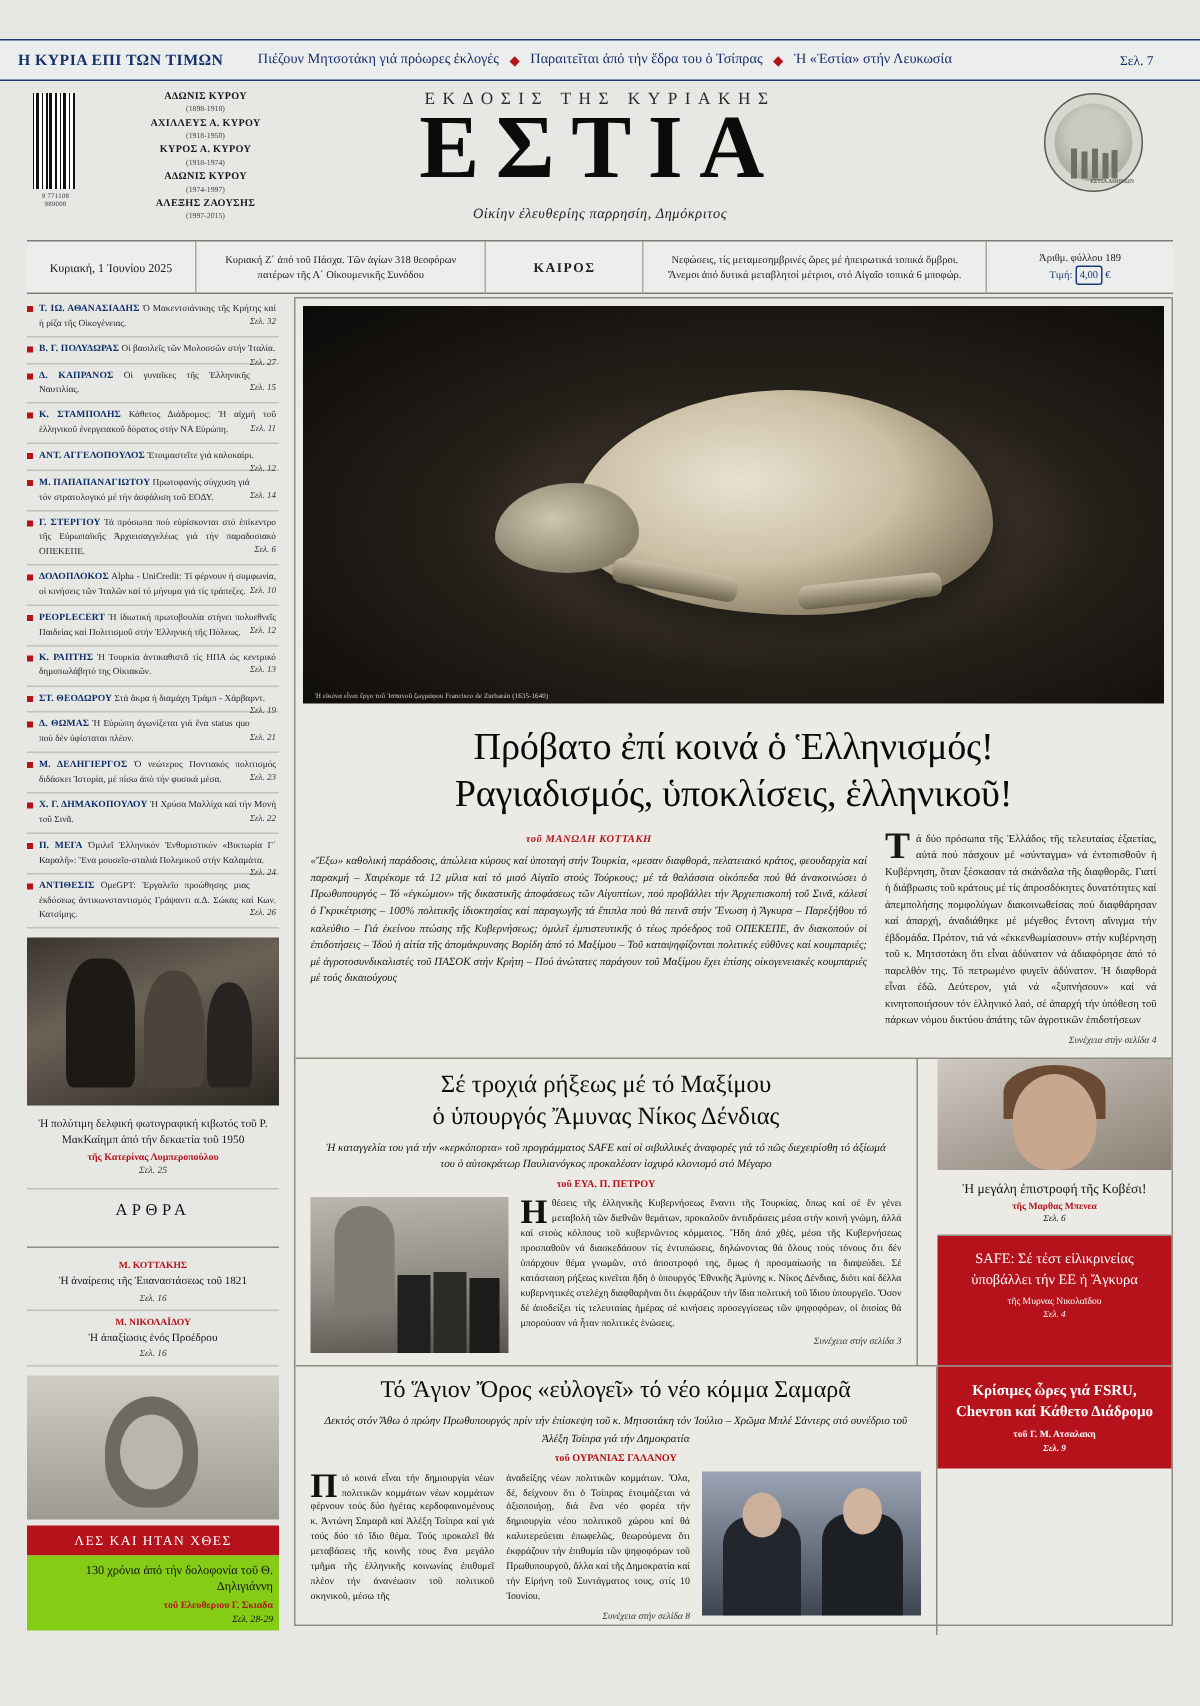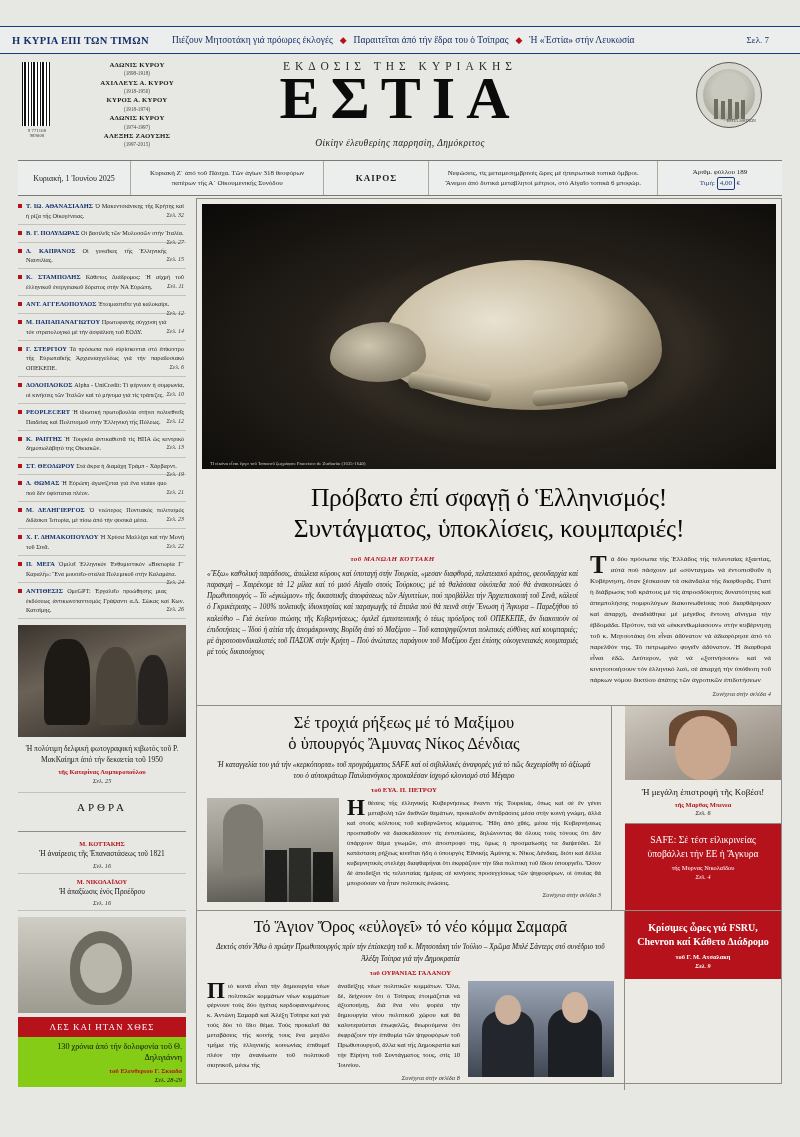--- a/index.html
+++ b/index.html
@@ -453,22 +453,22 @@
     <div class="hero">
       <div class="lamb">
         <div class="headl"></div>
         <div class="leg1"></div>
         <div class="leg2"></div>
       </div>
       <div class="hero-cap">Ἡ εἰκόνα εἶναι ἔργο τοῦ Ἱσπανοῦ ζωγράφου Francisco de Zurbarán (1635-1640)</div>
     </div>
 
     <div class="headline">
-      <div class="l1">Πρόβατο ἐπί σφαγῇ ὁ Ἑλληνισμός!</div>
-      <div class="l2">Συντάγματος, ὑποκλίσεις, κουμπαριές!</div>
+      <div class="l1">Πρόβατο ἐπί κοινά ὁ Ἑλληνισμός!</div>
+      <div class="l2">Ραγιαδισμός, ὑποκλίσεις, ἑλληνικοῦ!</div>
     </div>
 
     <div class="lede">
       <div class="c1">
         <div class="byline">τοῦ ΜΑΝΩΛΗ ΚΟΤΤΑΚΗ</div>
         <div>«Ἔξω» καθολική παράδοσις, ἀπώλεια κύρους καί ὑποταγή στήν Τουρκία, «μεσαν διαφθορά, πελατειακό κράτος, φεουδαρχία καί παρακμή – Χαιρέκομε τά 12 μίλια καί τό μισό Αἰγαῖο στούς Τούρκους; μέ τά θαλάσσια οἰκόπεδα πού θά ἀνακοινώσει ὁ Πρωθυπουργός – Τό «ἐγκώμιον» τῆς δικαστικῆς ἀποφάσεως τῶν Αἰγυπτίων, πού προβάλλει τήν Ἀρχιεπισκοπή τοῦ Σινᾶ, κάλεσί ὁ Γκρικέτρισης – 100% πολιτικῆς ἰδιοκτησίας καί παραγωγῆς τά ἔπιπλα πού θά πεινᾶ στήν Ἕνωση ἡ Ἄγκυρα – Παρεξήθου τό καλεύθιο – Γιά ἐκείνου πτώσης τῆς Κυβερνήσεως; ὁμιλεῖ ἐμπιστευτικῆς ὁ τέως πρόεδρος τοῦ ΟΠΕΚΕΠΕ, ἄν διακοπούν οἱ ἐπιδοτήσεις – Ἰδού ἡ αἰτία τῆς ἀπομάκρυνσης Βορίδη ἀπό τό Μαξίμου – Τοῦ καταψηφίζονται πολιτικές εὐθῦνες καί κουμπαριές; μέ ἀγροτοσυνδικαλιστές τοῦ ΠΑΣΟΚ στήν Κρήτη – Πού ἀνώτατες παράγουν τοῦ Μαξίμου ἔχει ἐπίσης οἰκογενειακές κουμπαριές μέ τούς δικαιούχους</div>
       </div>
       <div class="c2">
         <span class="drop">Τ</span>
         <span>ά δύο πρόσωπα τῆς Ἑλλάδος τῆς τελευταίας ἑξαετίας, αὐτά πού πάσχουν μέ «σύνταγμα» νά ἐντοπισθοῦν ἡ Κυβέρνηση, ὅταν ξέσκασαν τά σκάνδαλα τῆς διαφθορᾶς. Γιατί ἡ διάβρωσις τοῦ κράτους μέ τίς ἀπροσδόκητες δυνατότητες καί ἀπεμπολήσης πομφολύγων διακοινωθείσας πού διαφθάρησαν καί ἀπαρχή, ἀναδιάθηκε μέ μέγεθος ἔντονη αἴνιγμα τήν ἐβδομάδα. Πρότον, τιά νά «ἐκκενθωμίασουν» στήν κυβέρνησῃ τοῦ κ. Μητσοτάκη ὅτι εἶναι ἀδύνατον νά ἀδιαφόρησε ἀπό τό παρελθόν της. Τό πετρωμένο φυγεῖν ἀδύνατον. Ἡ διαφθορά εἶναι ἐδῶ. Δεύτερον, γιά νά «ξυπνήσουν» καί νά κινητοποιήσουν τόν ἑλληνικό λαό, σέ ἀπαρχή τήν ὑπόθεση τοῦ πάρκων νόμου δικτύου ἀπάτης τῶν ἀγροτικῶν ἐπιδοτήσεων</span>

